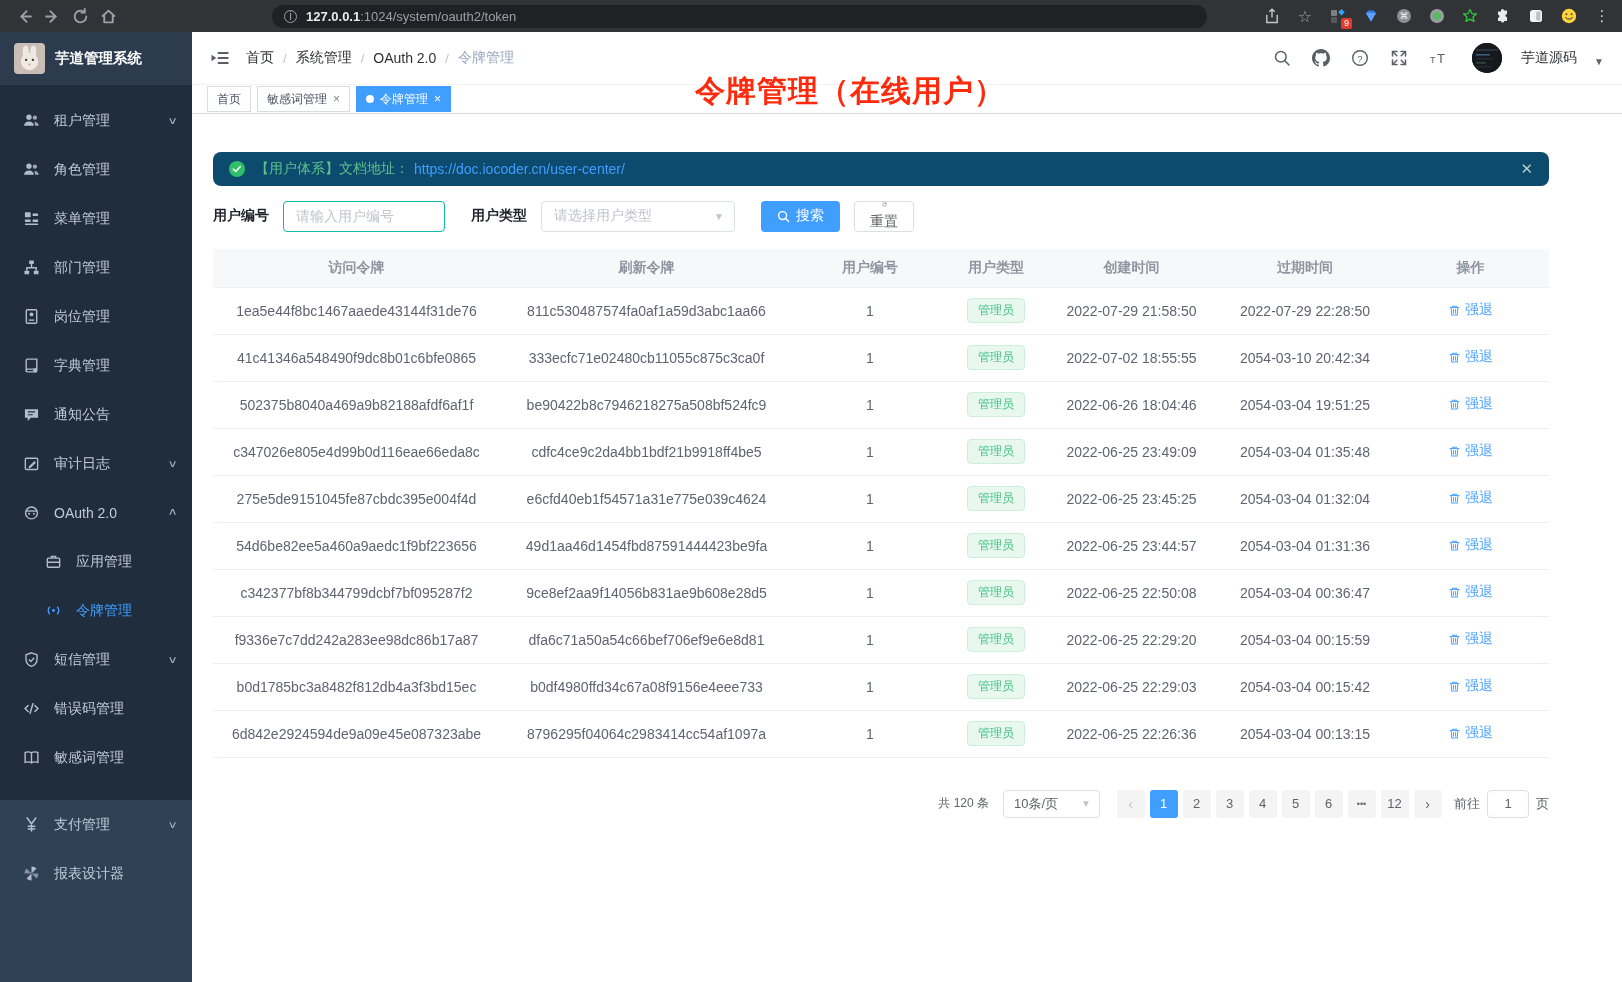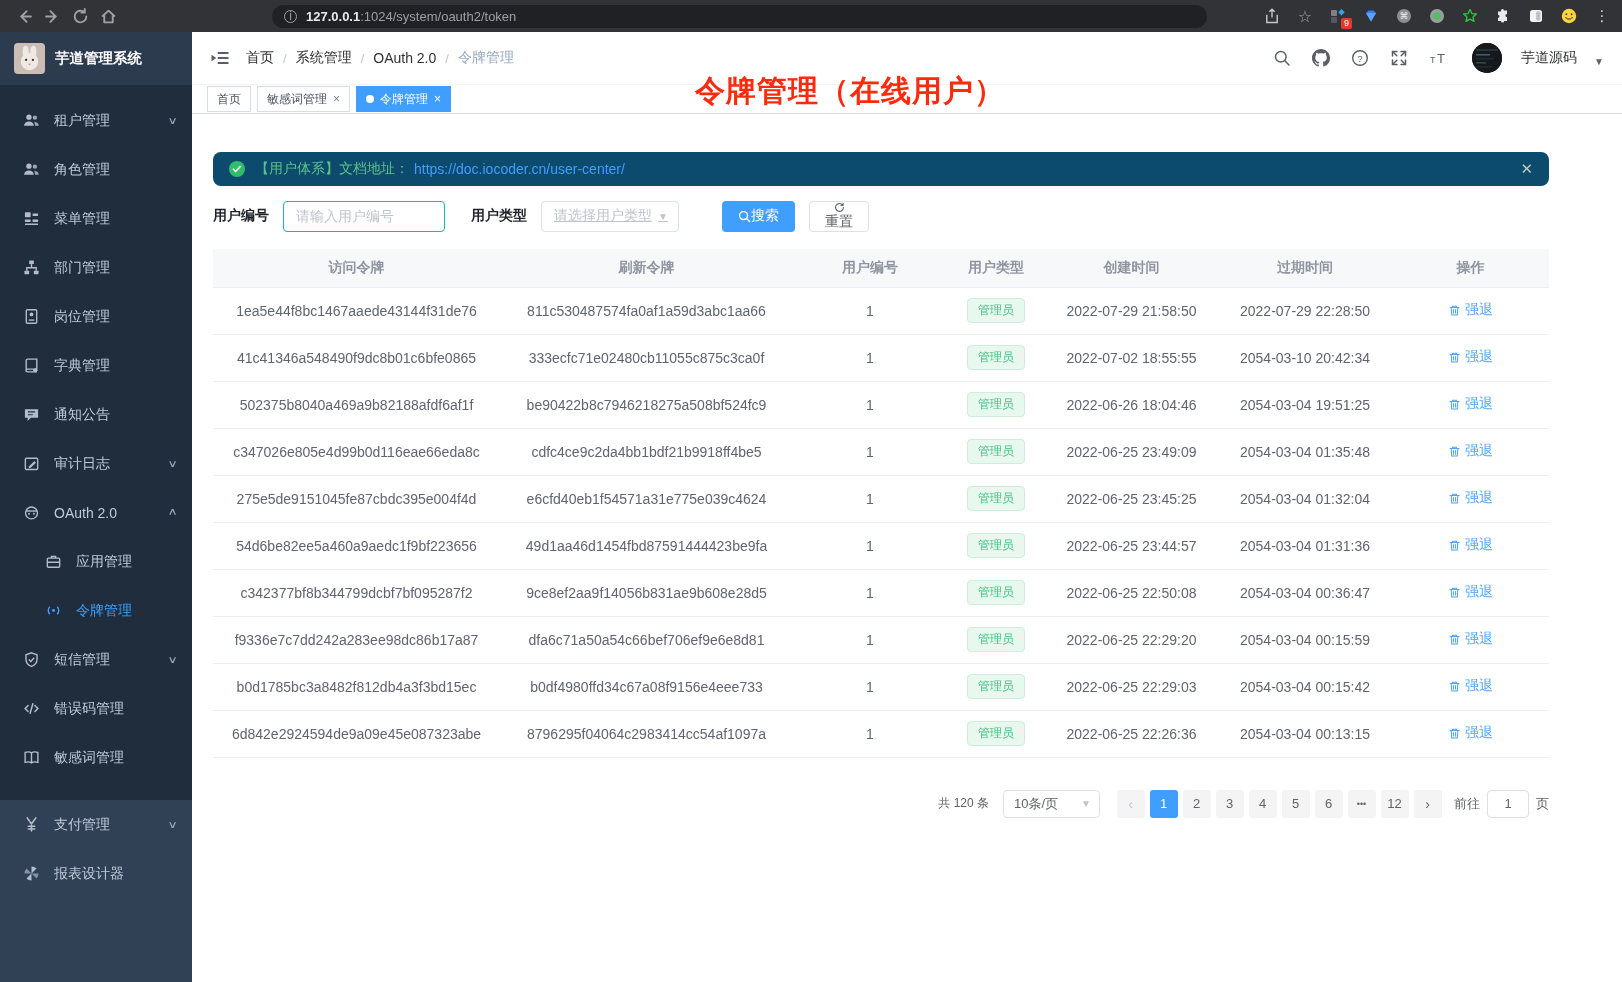--- a/index.html
+++ b/index.html
@@ -78,25 +78,25 @@
   .alert-text { margin-left:10px; font-size:14px; color:#5ec189; }
   .alert-link { margin-left:5px; font-size:14px; color:#409eff; text-decoration:none; }
   .alert-x { margin-left:auto; color:#b9cdc0; font-size:15px; cursor:pointer; }
 
   .filters { margin-top:14px; display:flex; align-items:center; height:32px; }
   .f-label { font-size:14px; font-weight:700; color:#1f2329; margin-right:14px; white-space:nowrap; }
   .f-input { width:162px; height:31px; border:1px solid #14b8a6; border-radius:4px; padding:0 12px;
     font-size:14px; color:#606266; outline:none; margin-right:26px;
     font-family:"Liberation Sans","DejaVu Sans",sans-serif; }
   .f-input::placeholder { color:#bfc4cc; }
-  .f-select { width:138px; height:31px; border:1px solid #dcdfe6; border-radius:4px; padding:0 10px 0 12px;
+  .f-select { width:194px; height:31px; border:1px solid #dcdfe6; border-radius:4px; padding:0 10px 0 12px;
     display:flex; align-items:center; justify-content:space-between; color:#bfc4cc; font-size:14px;
-    margin-right:43px; cursor:pointer; background:#fff;text-decoration:underline; }
+    margin-right:26px; cursor:pointer; background:#fff; }
   .f-select .caret { margin:0; color:#c0c4cc; }
-  .btn { height:31px; border-radius:4px; display:flex; align-items:center; padding:0 15px;
+  .btn { height:31px; border-radius:4px; display:flex; align-items:center; gap:6px; padding:0 15px;
     font-size:14px; cursor:pointer; border:1px solid transparent; }
   .btn svg { width:13px; height:13px; }
   .btn-primary { background:#409eff; color:#fff; margin-right:14px; }
   .btn-plain { background:#fff; color:#606266; border-color:#dcdfe6;flex-direction:column; }
 
   table.grid { margin-top:17px; width:1336px; border-collapse:collapse; table-layout:fixed; }
   table.grid th { height:38px; background:#f7f8fa; color:#8f95a0; font-size:14px; font-weight:600;
     text-align:center; border-bottom:1px solid #ebeef5; }
   table.grid td { height:47px; text-align:center; font-size:14px; color:#5f6470;
     border-bottom:1px solid #ebeef5; white-space:nowrap; overflow:hidden; }

